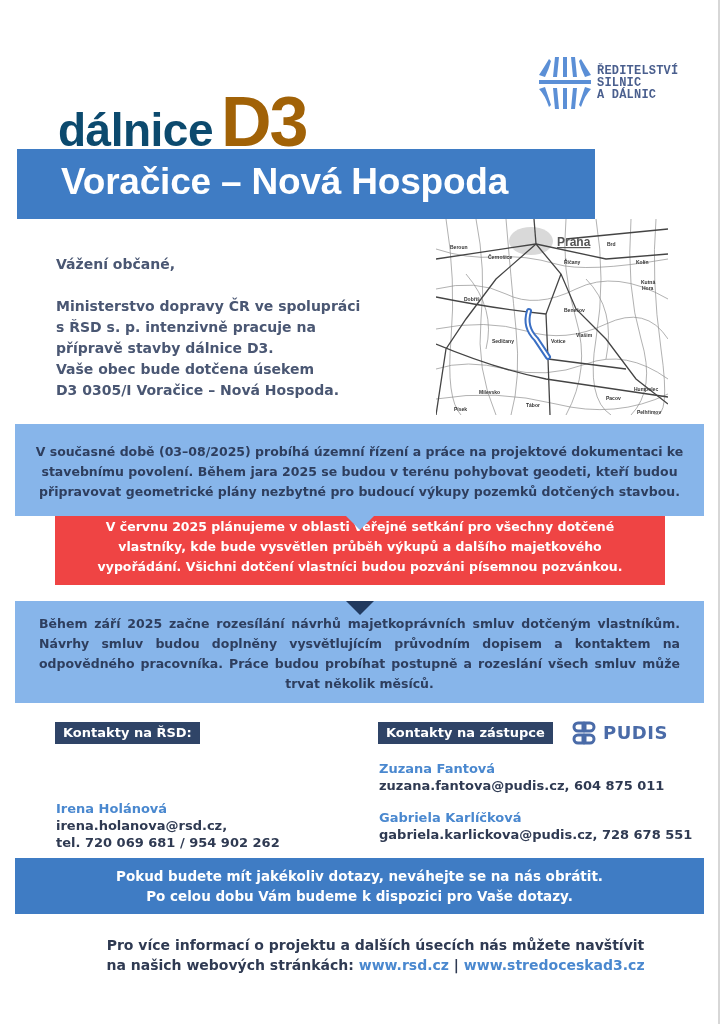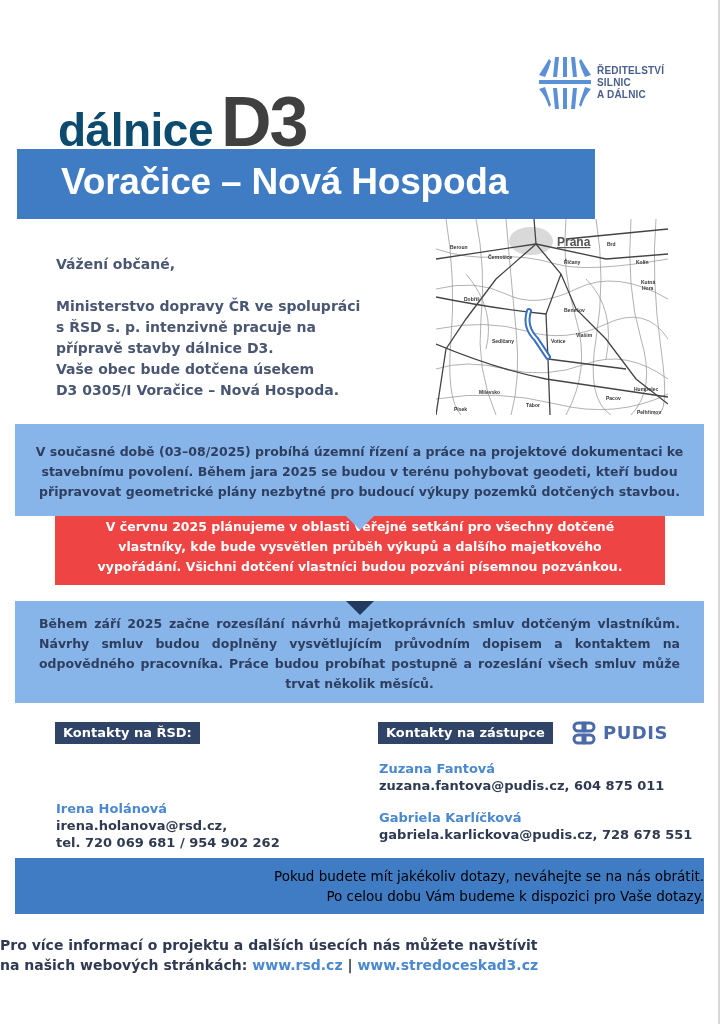--- a/index.html
+++ b/index.html
@@ -3,26 +3,26 @@
   <meta charset="utf-8">
   <style>
     * { margin: 0; padding: 0; box-sizing: border-box; }
     html, body { width: 724px; height: 1024px; background: #ffffff; overflow: hidden; }
     body { position: relative; font-family: "DejaVu Sans", "Liberation Sans", sans-serif; color: #3a4660; }
     .page-edge { position: absolute; left: 718px; top: 0; width: 2px; height: 1024px; background: #d7d7d7; }
 
     
     .rsd-logo { position: absolute; left: 537px; top: 55px; width: 170px; height: 56px; }
     .rsd-logo svg { position: absolute; left: 0; top: 0; }
-    .rsd-logo .rsd-text { position: absolute; left: 60px; top: 10px; font-family: Liberation Sans, sans-serif; font-weight: bold; font-size: 10px; line-height: 12px; color: #4a5f8e; letter-spacing: 0.2px; }
+    .rsd-logo .rsd-text { position: absolute; left: 60px; top: 10px; font-family: Liberation Mono, monospace; font-weight: bold; font-size: 12px; line-height: 12px; color: #4a5f8e; letter-spacing: 0.2px; }
 
     
     .title-row { position: absolute; left: 58px; top: 82px; height: 72px; white-space: nowrap; }
     .title-dalnice { font-family: "Liberation Sans", sans-serif; font-weight: bold; font-size: 46px; color: #0c4a6e; letter-spacing: -0.5px; vertical-align: baseline; }
-    .title-d3 { font-family: "Liberation Sans", sans-serif; font-weight: bold; font-size: 70px; color: #404040; letter-spacing: -2px; margin-left: 8px; vertical-align: baseline; }
+    .title-d3 { font-family: "Liberation Sans", sans-serif; font-weight: bold; font-size: 70px; color: #a16207; letter-spacing: -2px; margin-left: 8px; vertical-align: baseline; }
     .title-bar { position: absolute; left: 17px; top: 149px; width: 578px; height: 70px; background: #3f7cc4; }
     .title-bar .subtitle { position: absolute; left: 44px; top: 12px; font-family: "Liberation Sans", sans-serif; font-weight: bold; font-size: 37px; color: #ffffff; white-space: nowrap; letter-spacing: -0.2px; }
 
     
     .intro { position: absolute; left: 56px; top: 254px; width: 350px; font-weight: bold; font-size: 14px; line-height: 21px; color: #4a5773; }
     .intro .greeting { margin-bottom: 21px; }
     .intro .line { white-space: nowrap; }
 
     
     .map { position: absolute; left: 436px; top: 219px; width: 232px; height: 196px; overflow: hidden; background: #ffffff; }
@@ -48,24 +48,24 @@
     .contact .name { color: #4a88cf; }
     .c-rsd { left: 56px; top: 800px; }
     .c-z1 { left: 379px; top: 760px; }
     .c-z2 { left: 379px; top: 809px; }
 
     .pudis-logo { position: absolute; left: 571px; top: 720px; height: 26px; }
     .pudis-logo svg { position: absolute; left: 0; top: 0; }
     .pudis-logo .pudis-text { position: absolute; left: 32px; top: 2px; font-family: "DejaVu Sans", sans-serif; font-weight: bold; font-size: 18px; color: #4a6ba8; letter-spacing: 0.5px; }
 
     
-    .footer-box { position: absolute; left: 15px; top: 858px; width: 689px; height: 56px; background: #3f7cc4; color: #000000; font-weight: normal; font-size: 13.5px; text-align: right; padding-top: 8px; }
+    .footer-box { position: absolute; left: 15px; top: 858px; width: 689px; height: 56px; background: #3f7cc4; color: #ffffff; font-weight: bold; font-size: 13.5px; text-align: center; padding-top: 8px; }
     .footer-box p { line-height: 20px; }
 
-    .more-info { position: absolute; left: 0; top: 935px; width: 712px; text-align: left; font-weight: bold; font-size: 14px; line-height: 20px; color: #2f3a52; }
+    .more-info { position: absolute; left: 0; top: 935px; width: 712px; text-align: center; font-weight: bold; font-size: 14px; line-height: 20px; color: #2f3a52; padding-left: 39px; }
     .more-info .link { color: #4a88cf; }
   </style>
 </head>
 <body>
 
 <div class="page-edge"></div>
 
 <div class="rsd-logo">
   <svg width="56" height="56" viewBox="0 0 56 56">
     <g fill="#5b8fd6">

